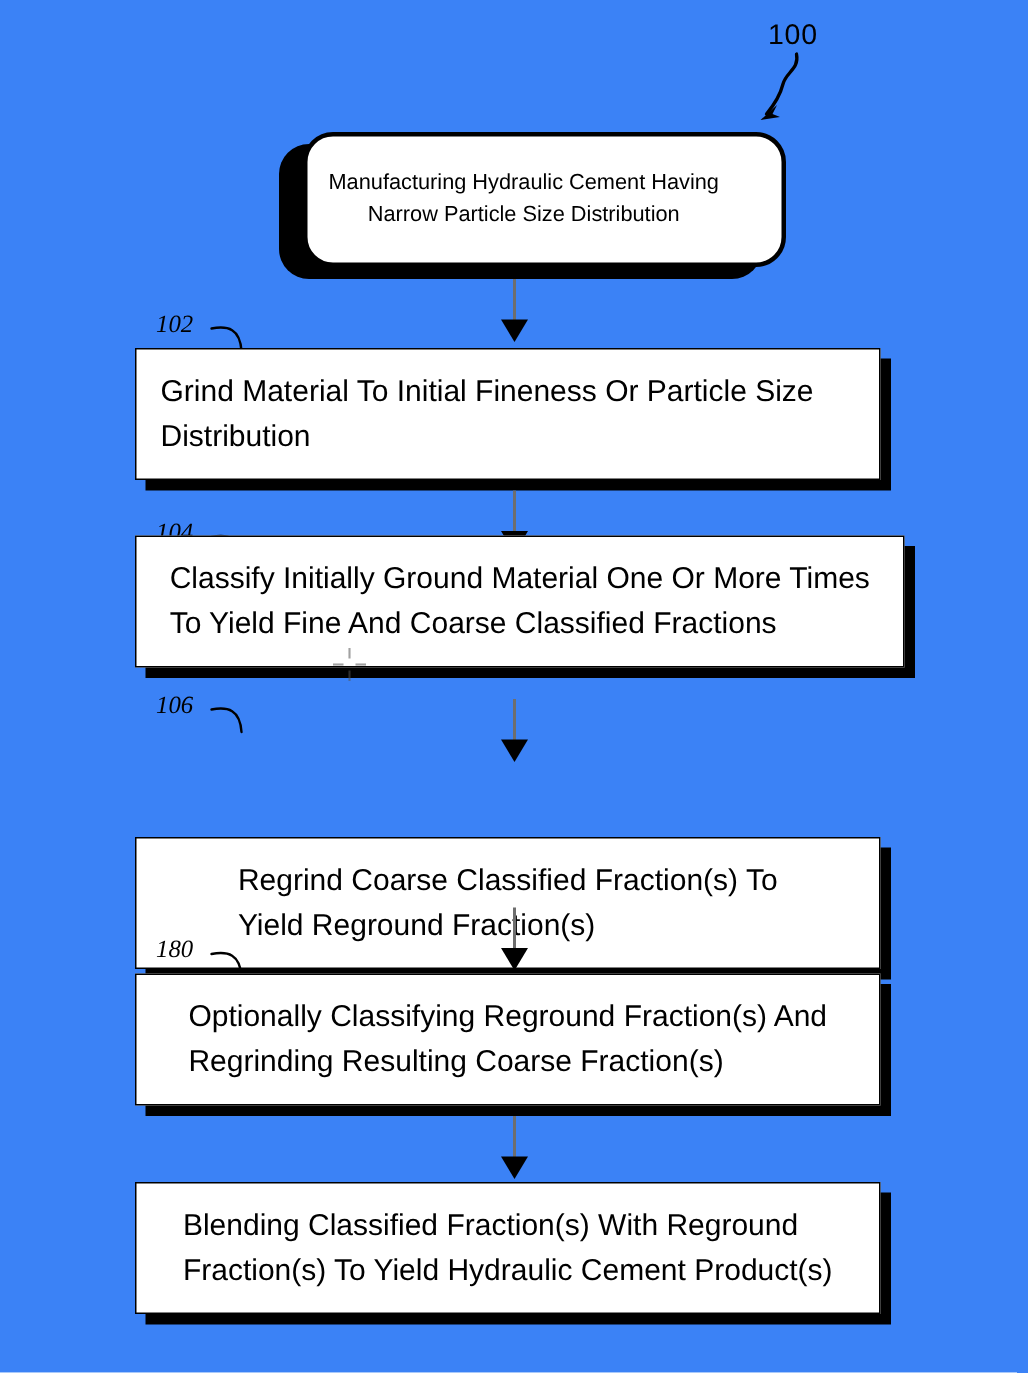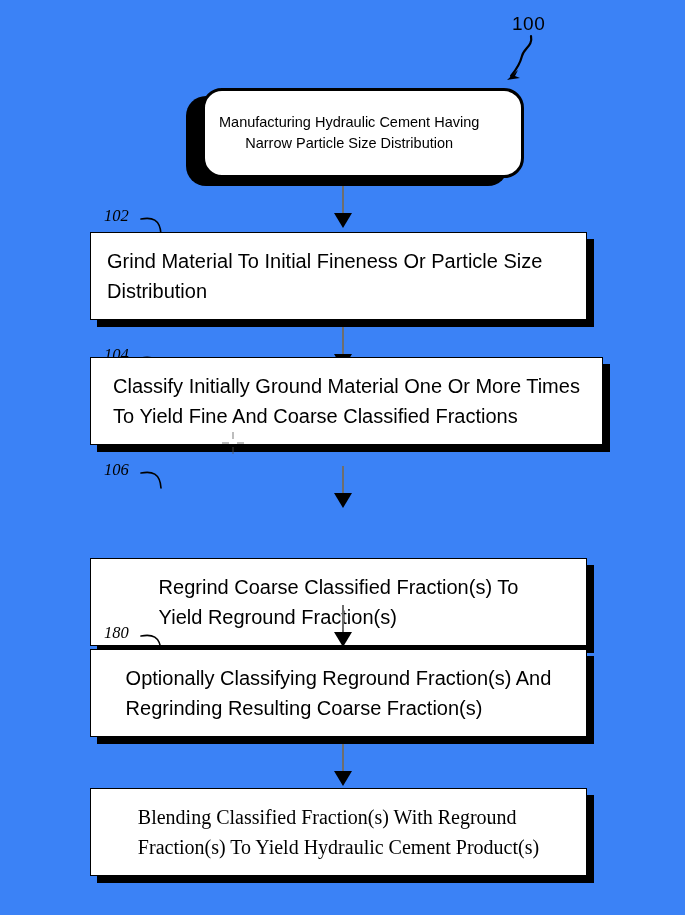--- a/index.html
+++ b/index.html
@@ -273,21 +273,21 @@
       <div class="proc-text">Optionally Classifying Reground Fraction(s) And
 Regrinding Resulting Coarse Fraction(s)</div>
     </div>
   </div>
 
   <div class="connector" style="top:744px; height:42px;">
     <div class="conn-line" style="height:30px;"></div>
     <div class="conn-head" style="top:27px;"></div>
   </div>
 
-  <div class="proc-wrap" style="top:788px;font-family:Liberation Serif, serif;">
+  <div class="proc-wrap" style="top:788px;">
     <div class="proc-shadow"></div>
     <div class="proc-box">
       <div class="proc-text">Blending Classified Fraction(s) With Reground
 Fraction(s) To Yield Hydraulic Cement Product(s)</div>
     </div>
   </div>
 
 </div>
 
 </body></html>

